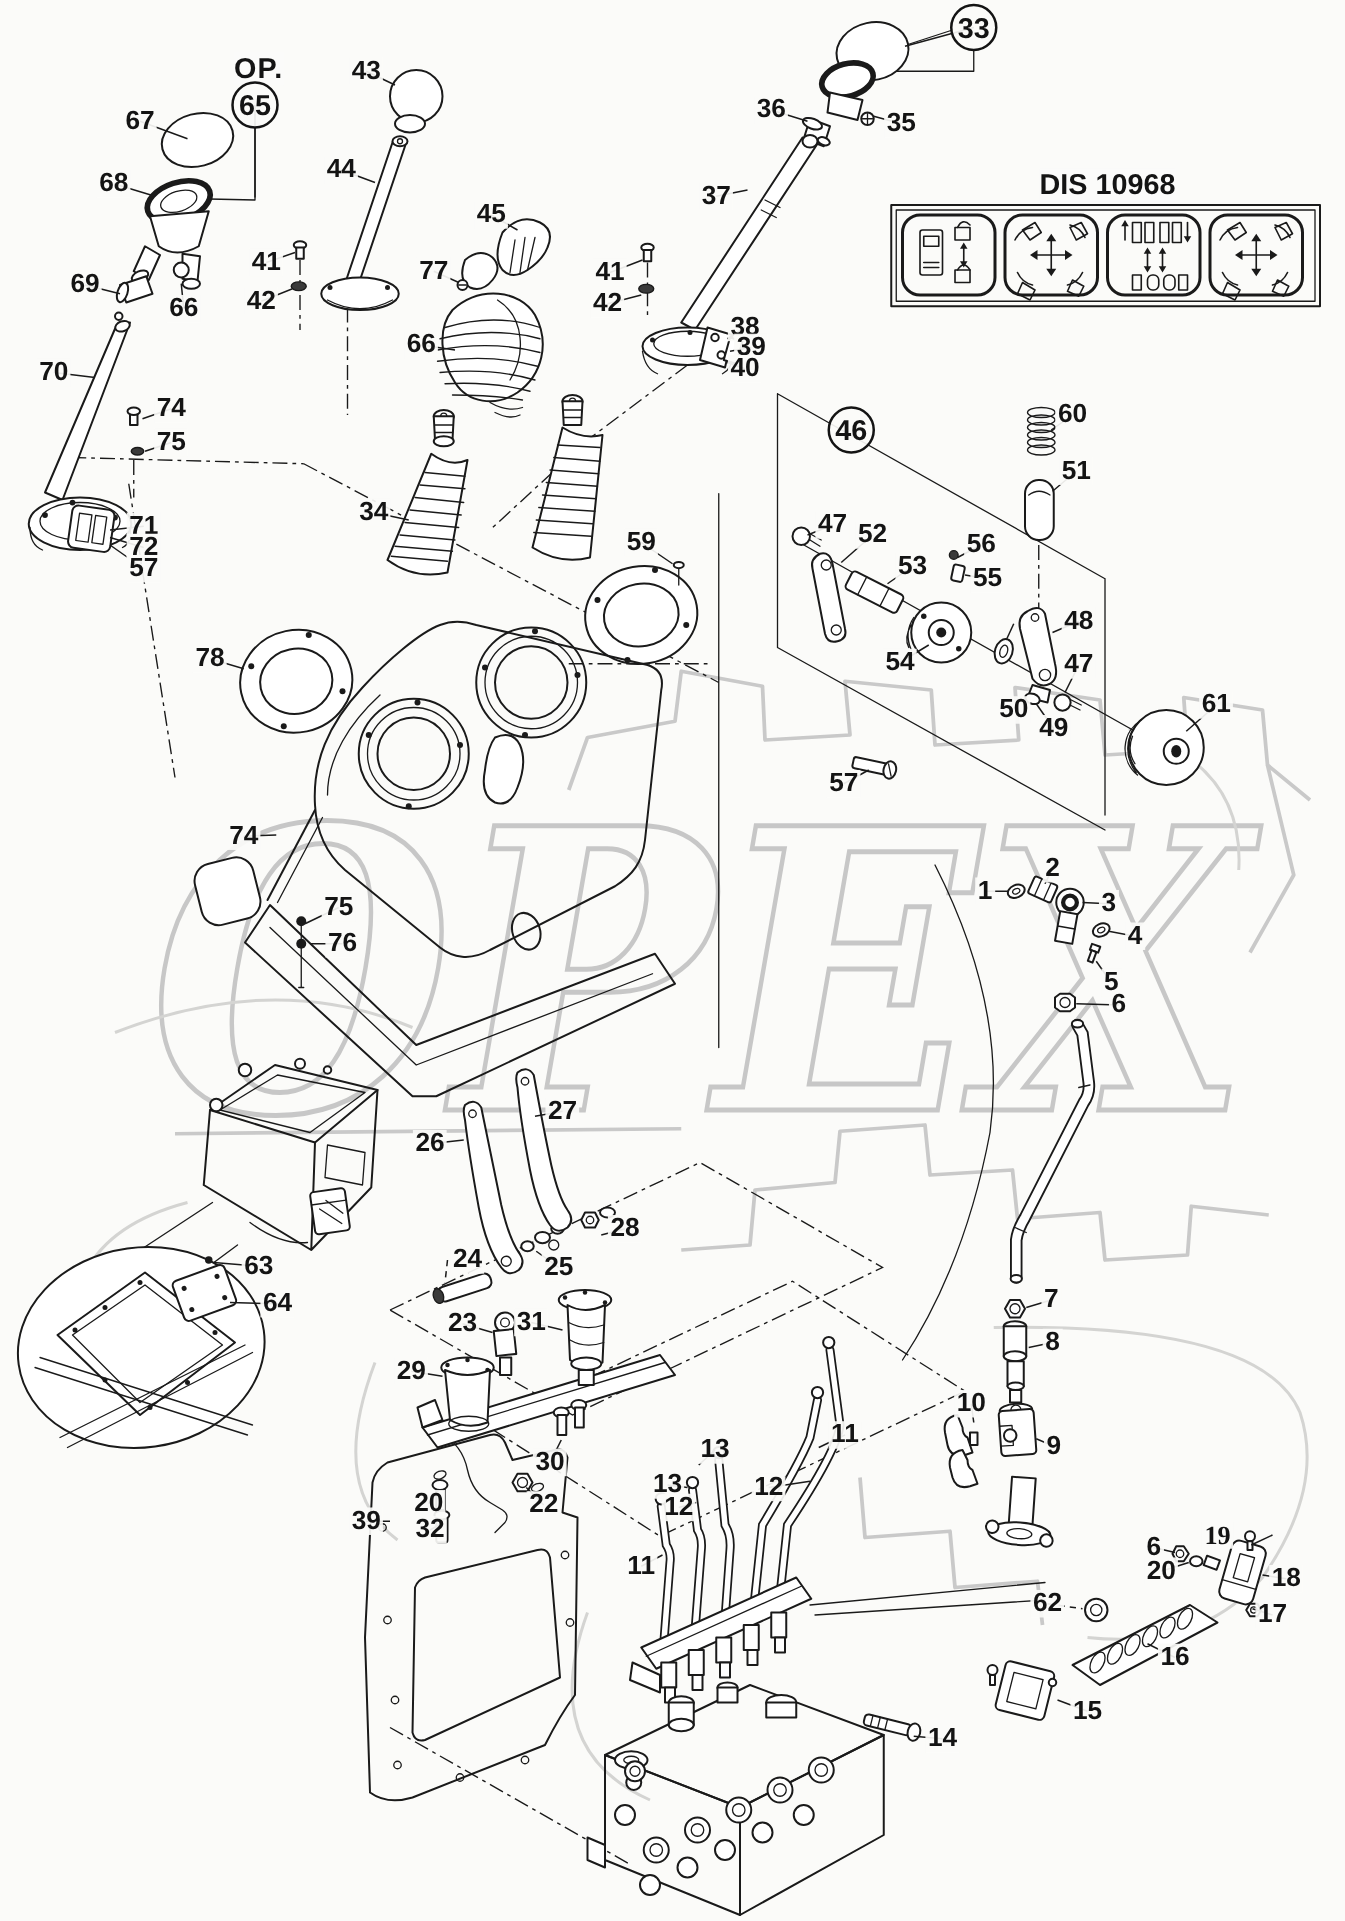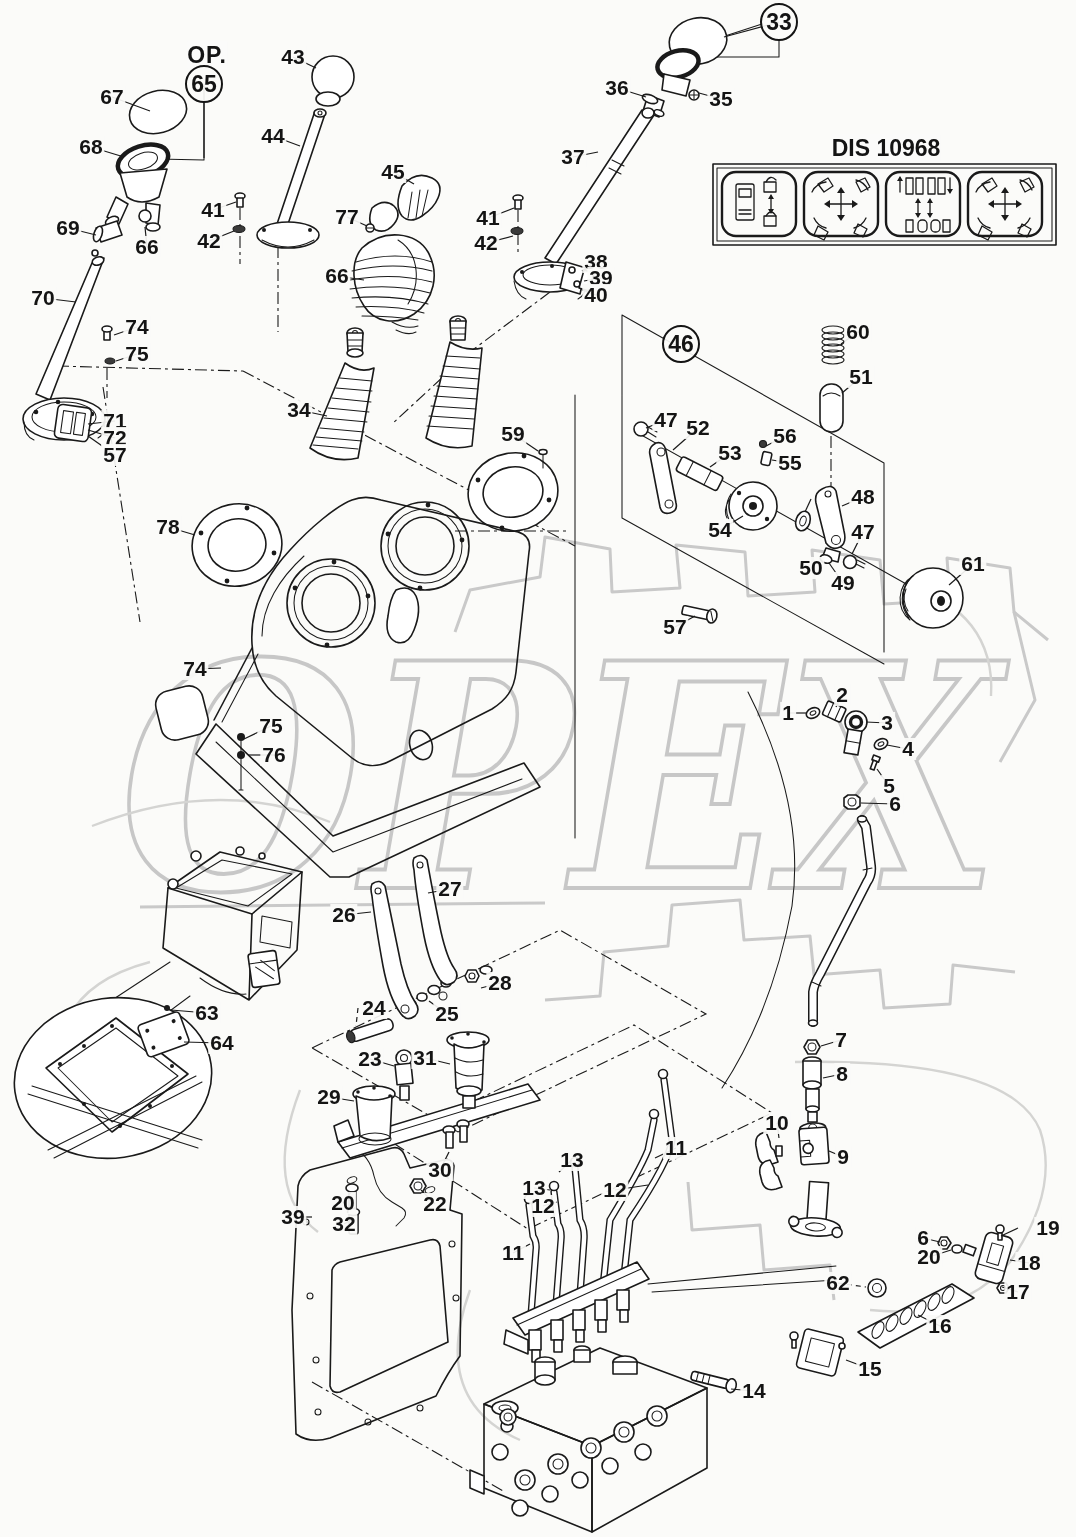--- a/index.html
+++ b/index.html
@@ -791,21 +791,21 @@
       <div class="part-label" style="left: 543px; top: 1206px;">12</div>
       <div class="part-label" style="left: 513px; top: 1253px;">11</div>
       <div class="part-label" style="left: 676px; top: 1148px;">11</div>
       <div class="part-label" style="left: 615px; top: 1190px;">12</div>
       <div class="part-label" style="left: 841px; top: 1040px;">7</div>
       <div class="part-label" style="left: 842px; top: 1074px;">8</div>
       <div class="part-label" style="left: 777px; top: 1123px;">10</div>
       <div class="part-label" style="left: 843px; top: 1157px;">9</div>
       <div class="part-label" style="left: 923px; top: 1238px;">6</div>
       <div class="part-label" style="left: 929px; top: 1257px;">20</div>
-      <div class="part-label" style="left: 1048px; top: 1228px;">19</div>
+      <div class="part-label" style="left: 974px; top: 1228px; font-family: Liberation Serif, serif;">19</div>
       <div class="part-label" style="left: 1029px; top: 1263px;">18</div>
       <div class="part-label" style="left: 1018px; top: 1292px;">17</div>
       <div class="part-label" style="left: 838px; top: 1283px;">62</div>
       <div class="part-label" style="left: 940px; top: 1326px;">16</div>
       <div class="part-label" style="left: 870px; top: 1369px;">15</div>
       <div class="part-label" style="left: 754px; top: 1391px;">14</div>
     </div>
 
 </div>
 

